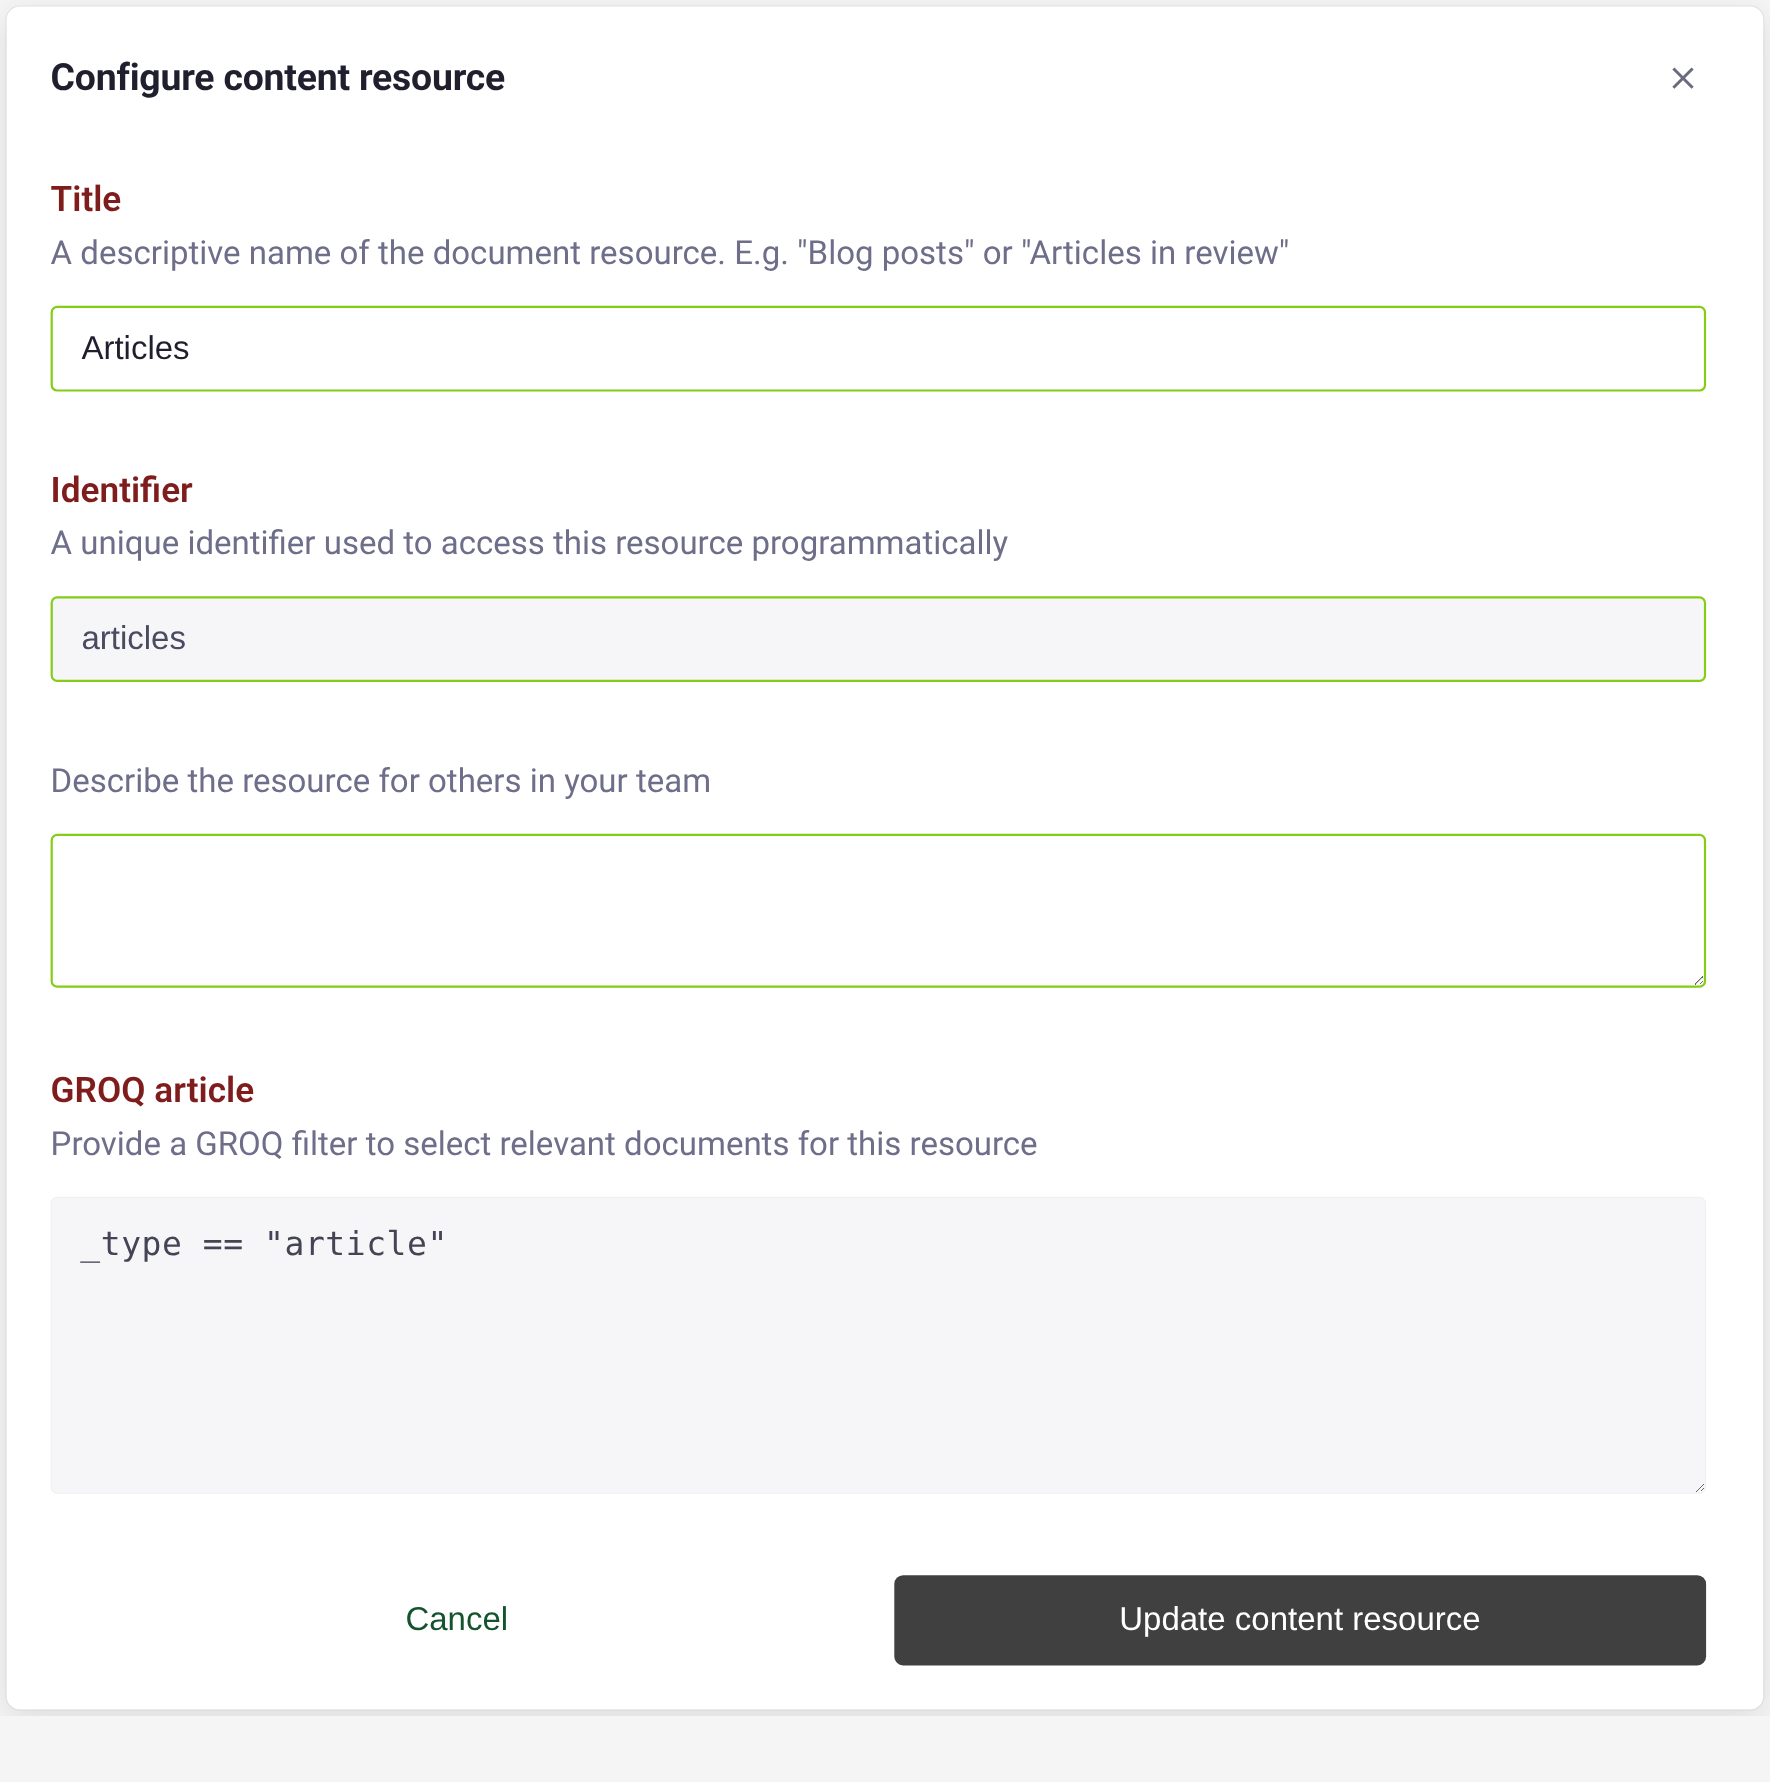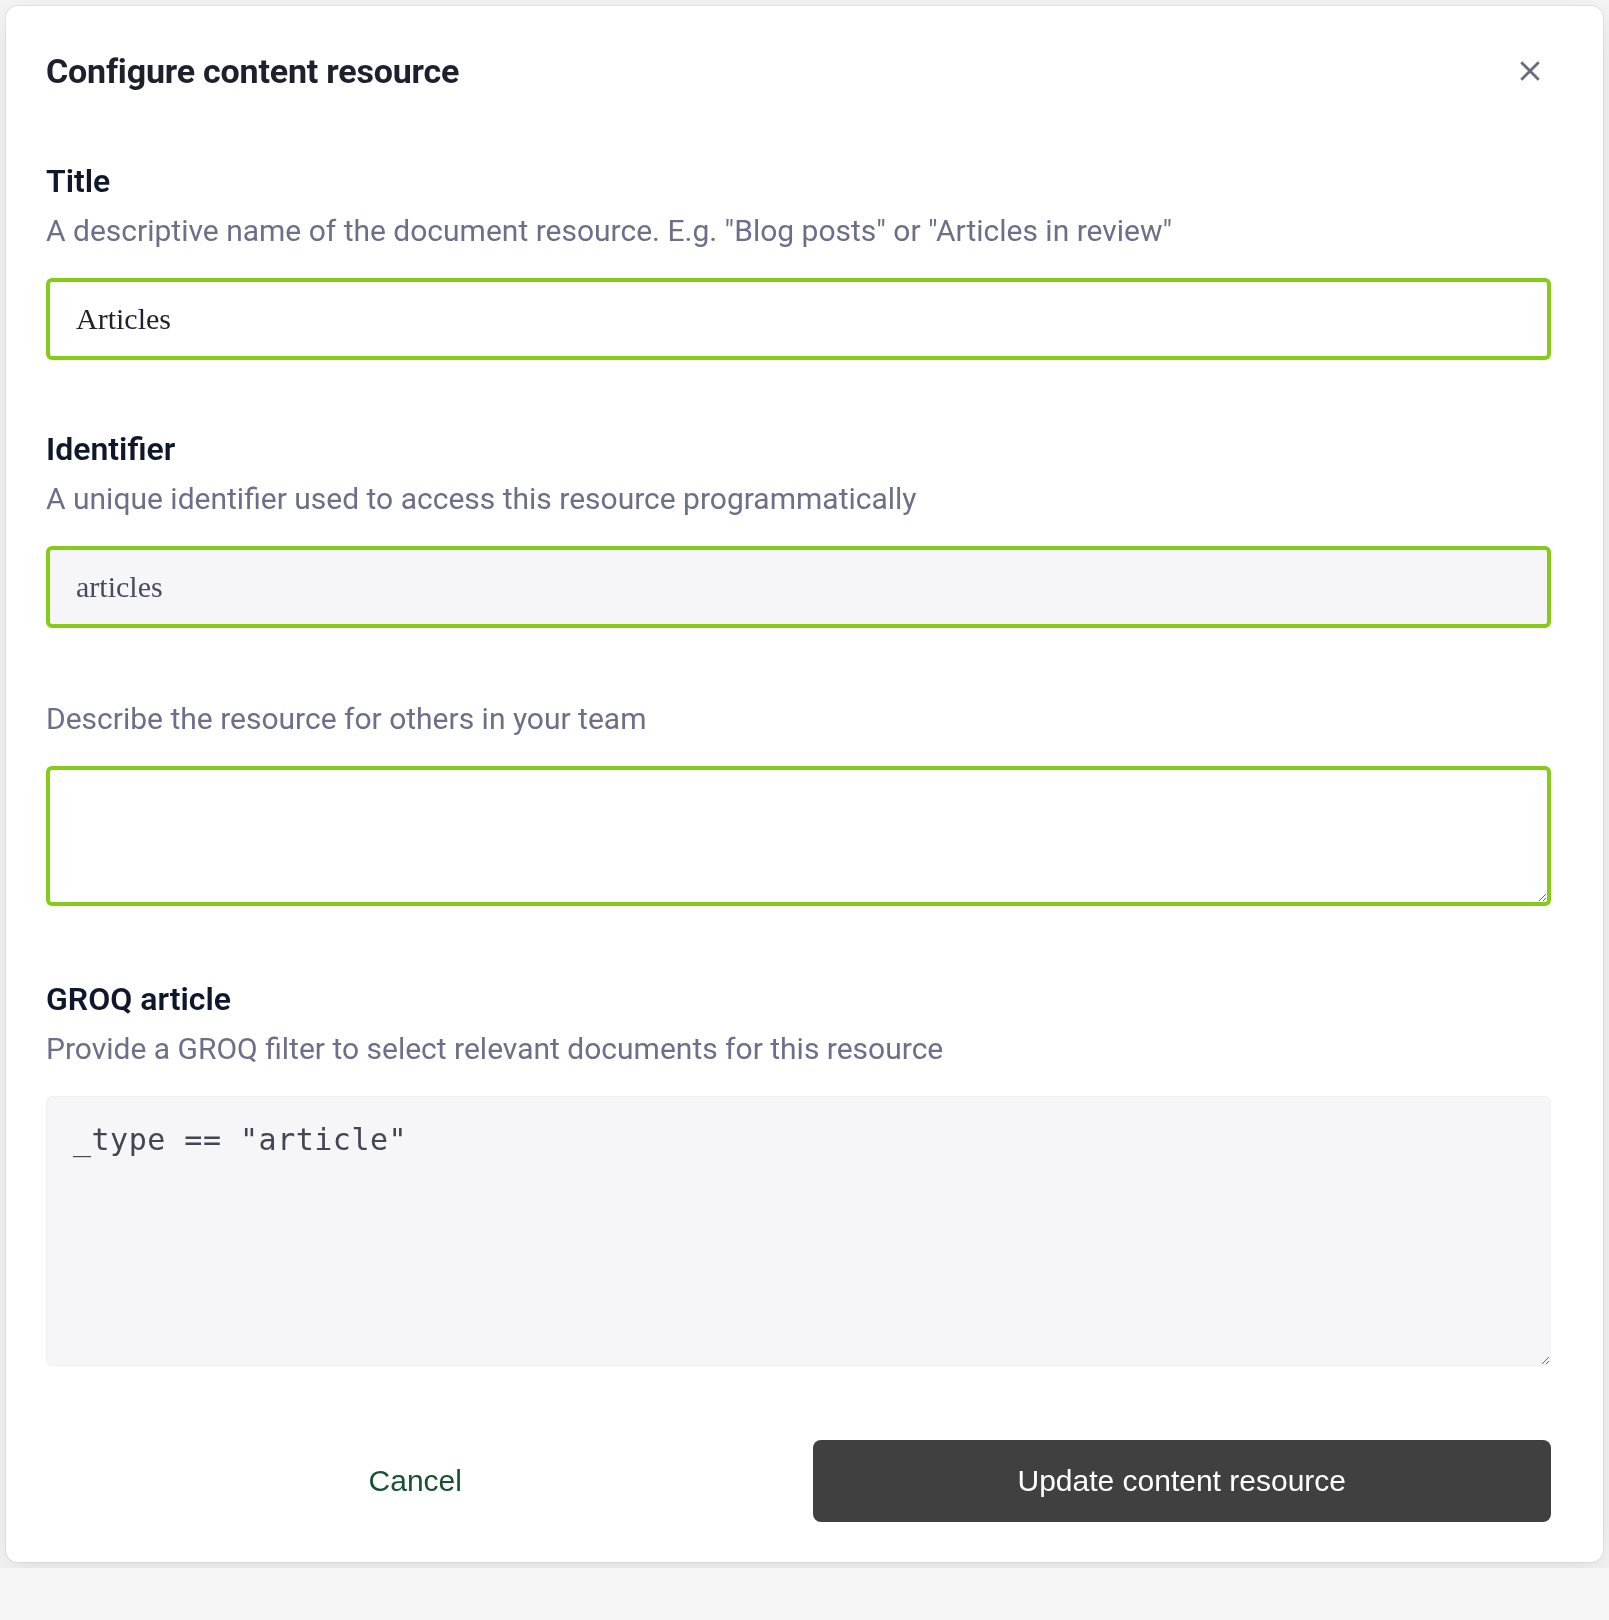--- a/index.html
+++ b/index.html
@@ -61,43 +61,43 @@
       margin-bottom: 70px;
     }
 
     .form-group:last-of-type {
       margin-bottom: 48px;
     }
 
     .field-label {
       font-size: 32px;
       font-weight: 600;
-      color: #0f172a;
+      color: #7f1d1d;
       display: block;
       margin-bottom: 10px;
     }
 
     .field-help {
       font-size: 30px;
       color: #6e6e8a;
       line-height: 1.4;
       margin-bottom: 26px;
     }
 
     .text-input,
     .textarea-input,
     .code-input {
       width: 100%;
       font-size: 30px;
-      border: 4px solid #84cc16;
+      border: 2px solid #84cc16;
       border-radius: 6px;
       padding: 20px 26px;
       background: #ffffff;
       color: #1f1f2e;
-      font-family: Liberation Serif, serif;
+      font-family: Liberation Sans, sans-serif;
       outline: none;
     }
 
     .text-input[readonly] {
       background: #f6f6f9;
       color: #4a4a60;
     }
 
     .textarea-input {
       min-height: 140px;

